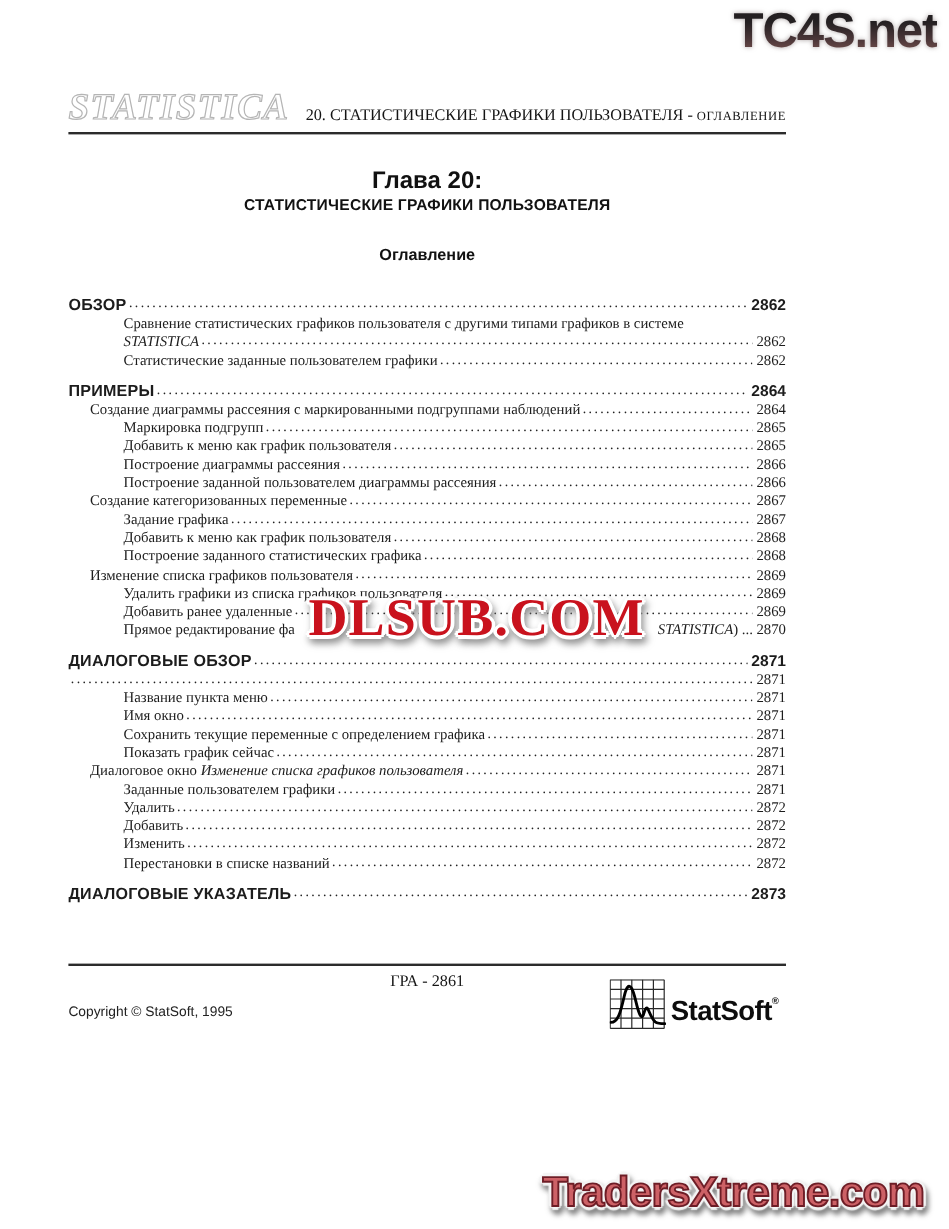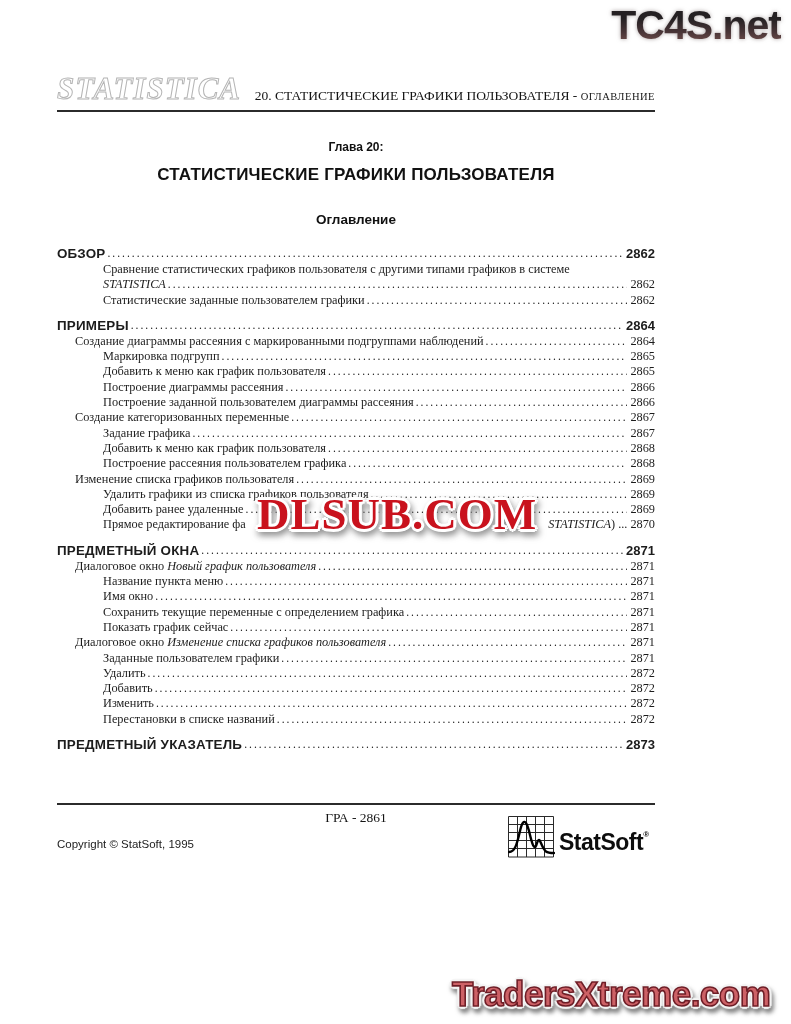--- a/index.html
+++ b/index.html
@@ -19,22 +19,22 @@
     -webkit-text-stroke:1px #b5b5b5;text-stroke:1px #b5b5b5;
   }
   .head-text{
     position:absolute;right:0;bottom:6px;white-space:nowrap;
     font-size:13.5px;color:#141414;
   }
   .head-text .small{font-size:10.5px;letter-spacing:.5px;}
   
   .title-block{position:absolute;left:57px;top:140px;width:598px;text-align:center;
     font-family:"Liberation Sans",sans-serif;font-weight:bold;color:#111;}
-  .title-line1{font-size:12px;}
-  .title-line2{font-size:17px;margin-top:11px;letter-spacing:.2px;}
+  .title-line1{font-size:20px;}
+  .title-line2{font-size:13px;margin-top:0;letter-spacing:.2px;}
   .title-line3{font-size:13.5px;margin-top:27px;}
   
   .toc{position:absolute;left:57px;top:245px;width:598px;}
   .row{display:flex;align-items:center;height:15.3px;font-size:12.3px;line-height:15.3px;white-space:nowrap;}
   .row.gap{margin-top:9px;}
   .row .label{flex:0 0 auto;}
   .row .label em{font-style:italic;}
   .row.lv1 .label{padding-left:18px;}
   .row.lv2 .label{padding-left:46px;}
   .row.h{height:17px;line-height:17px;}
@@ -157,21 +157,21 @@
         <span class="label"><span>Задание графика</span></span>
         <span class="leader">............................................................................................................................................................................................................................</span>
         <span class="pagenum">2867</span>
       </div>
       <div class="row lv2">
         <span class="label"><span>Добавить к меню как график пользователя</span></span>
         <span class="leader">............................................................................................................................................................................................................................</span>
         <span class="pagenum">2868</span>
       </div>
       <div class="row lv2">
-        <span class="label"><span>Построение рассеяния пользователем графика</span></span>
+        <span class="label"><span>Построение заданного статистических графика</span></span>
         <span class="leader">............................................................................................................................................................................................................................</span>
         <span class="pagenum">2868</span>
       </div>
       <div class="row lv1">
         <span class="label"><span>Изменение списка графиков пользователя</span></span>
         <span class="leader">............................................................................................................................................................................................................................</span>
         <span class="pagenum">2869</span>
       </div>
       <div class="row lv2">
         <span class="label"><span>Удалить графики из списка графиков пользователя</span></span>
@@ -183,26 +183,25 @@
         <span class="leader">............................................................................................................................................................................................................................</span>
         <span class="pagenum">2869</span>
       </div>
       <div class="row lv2">
         <span class="label"><span>Прямое редактирование фа</span></span>
         <span class="spacer"></span>
         <span class="post"><em>STATISTICA</em><span>) ...</span></span>
         <span class="pagenum">2870</span>
       </div>
       <div class="row lv0 h gap">
-        <span class="label"><span>ПРЕДМЕТНЫЙ ОКНА</span></span>
-        <span class="leader">............................................................................................................................................................................................................................</span>
-        <span class="pagenum">2871</span>
-      </div>
-      <div class="row lv1">
-        <span class="label"><span>Диалоговое окно </span><em>Новый график пользователя</em></span>
+        <span class="label"><span>ДИАЛОГОВЫЕ ОБЗОР</span></span>
+        <span class="leader">............................................................................................................................................................................................................................</span>
+        <span class="pagenum">2871</span>
+      </div>
+      <div class="row lv1">
         <span class="leader">............................................................................................................................................................................................................................</span>
         <span class="pagenum">2871</span>
       </div>
       <div class="row lv2">
         <span class="label"><span>Название пункта меню</span></span>
         <span class="leader">............................................................................................................................................................................................................................</span>
         <span class="pagenum">2871</span>
       </div>
       <div class="row lv2">
         <span class="label"><span>Имя окно</span></span>
@@ -243,21 +242,21 @@
         <span class="label"><span>Изменить</span></span>
         <span class="leader">............................................................................................................................................................................................................................</span>
         <span class="pagenum">2872</span>
       </div>
       <div class="row lv2">
         <span class="label"><span>Перестановки в списке названий</span></span>
         <span class="leader">............................................................................................................................................................................................................................</span>
         <span class="pagenum">2872</span>
       </div>
       <div class="row lv0 h gap">
-        <span class="label"><span>ПРЕДМЕТНЫЙ УКАЗАТЕЛЬ</span></span>
+        <span class="label"><span>ДИАЛОГОВЫЕ УКАЗАТЕЛЬ</span></span>
         <span class="leader">............................................................................................................................................................................................................................</span>
         <span class="pagenum">2873</span>
       </div>
     </div>
 
   <div class="wm wm-dlsub">DLSUB.COM</div>
 
   <div class="footer-rule"></div>
   <div class="folio">ГРА - 2861</div>
   <div class="copyright">Copyright © StatSoft, 1995</div>

